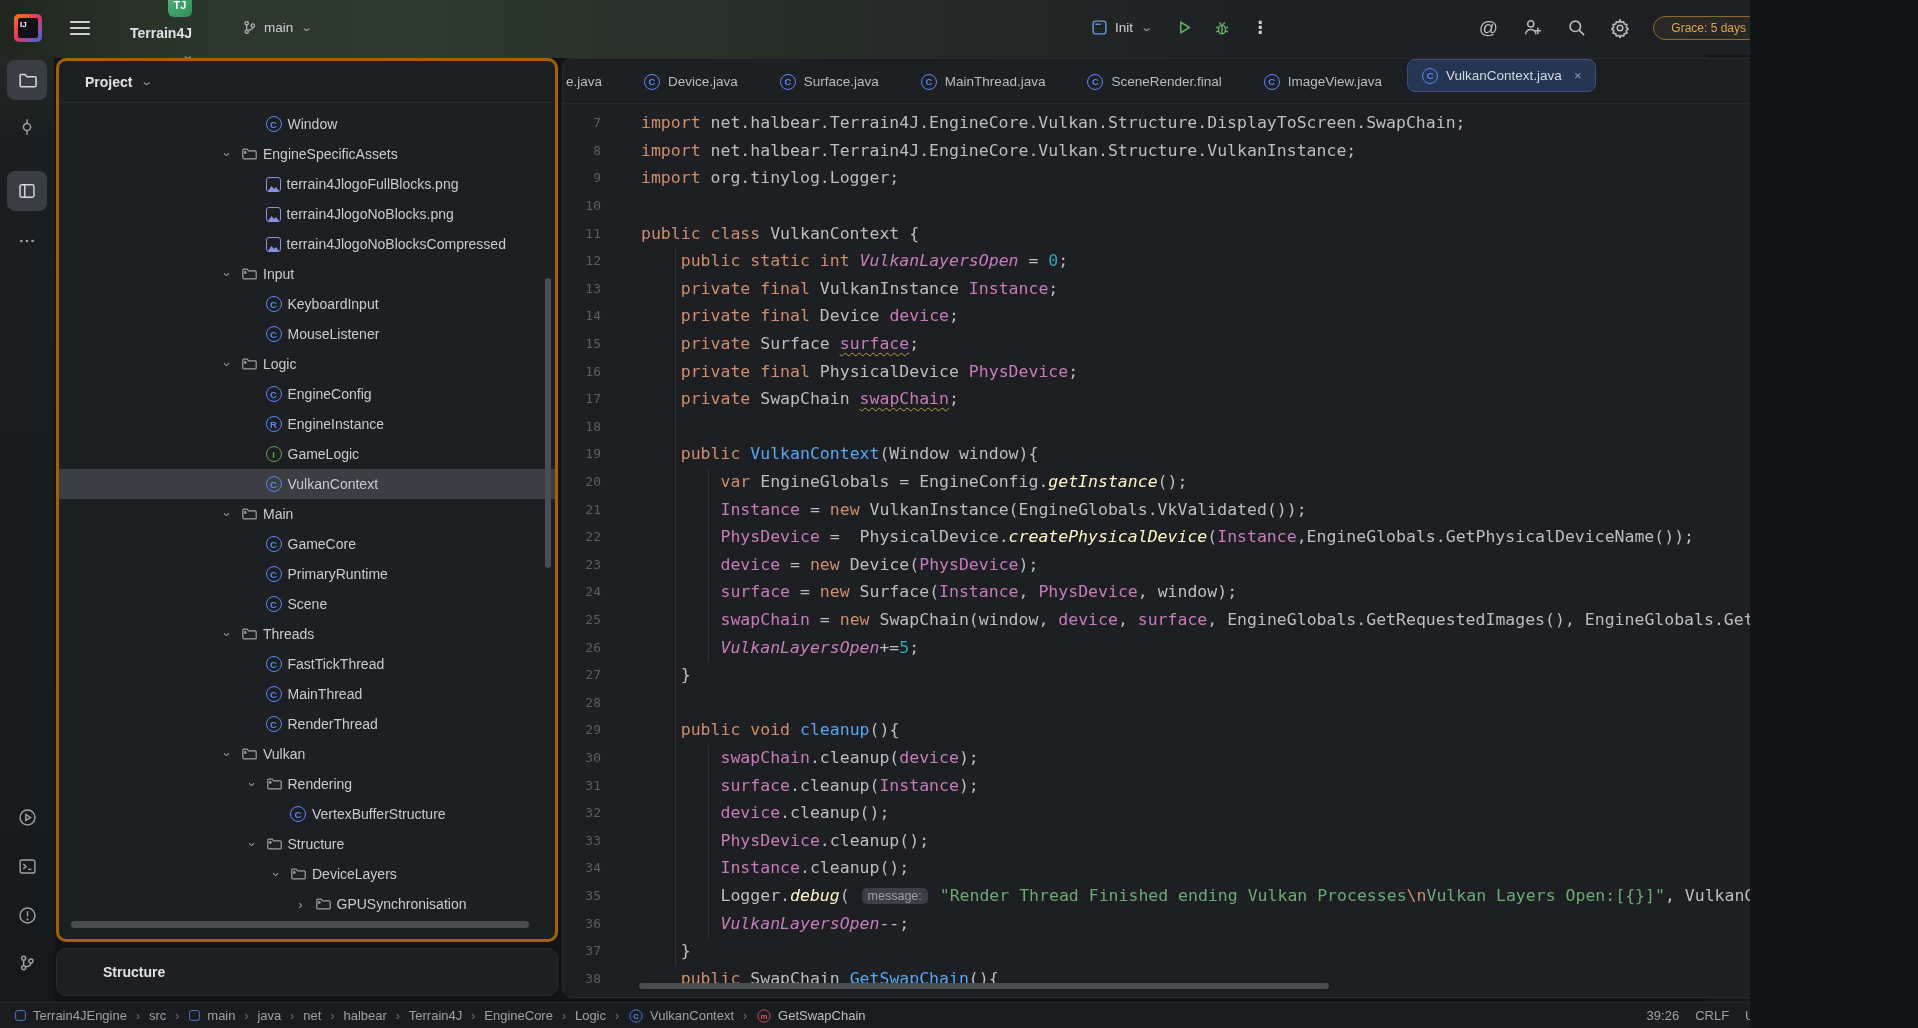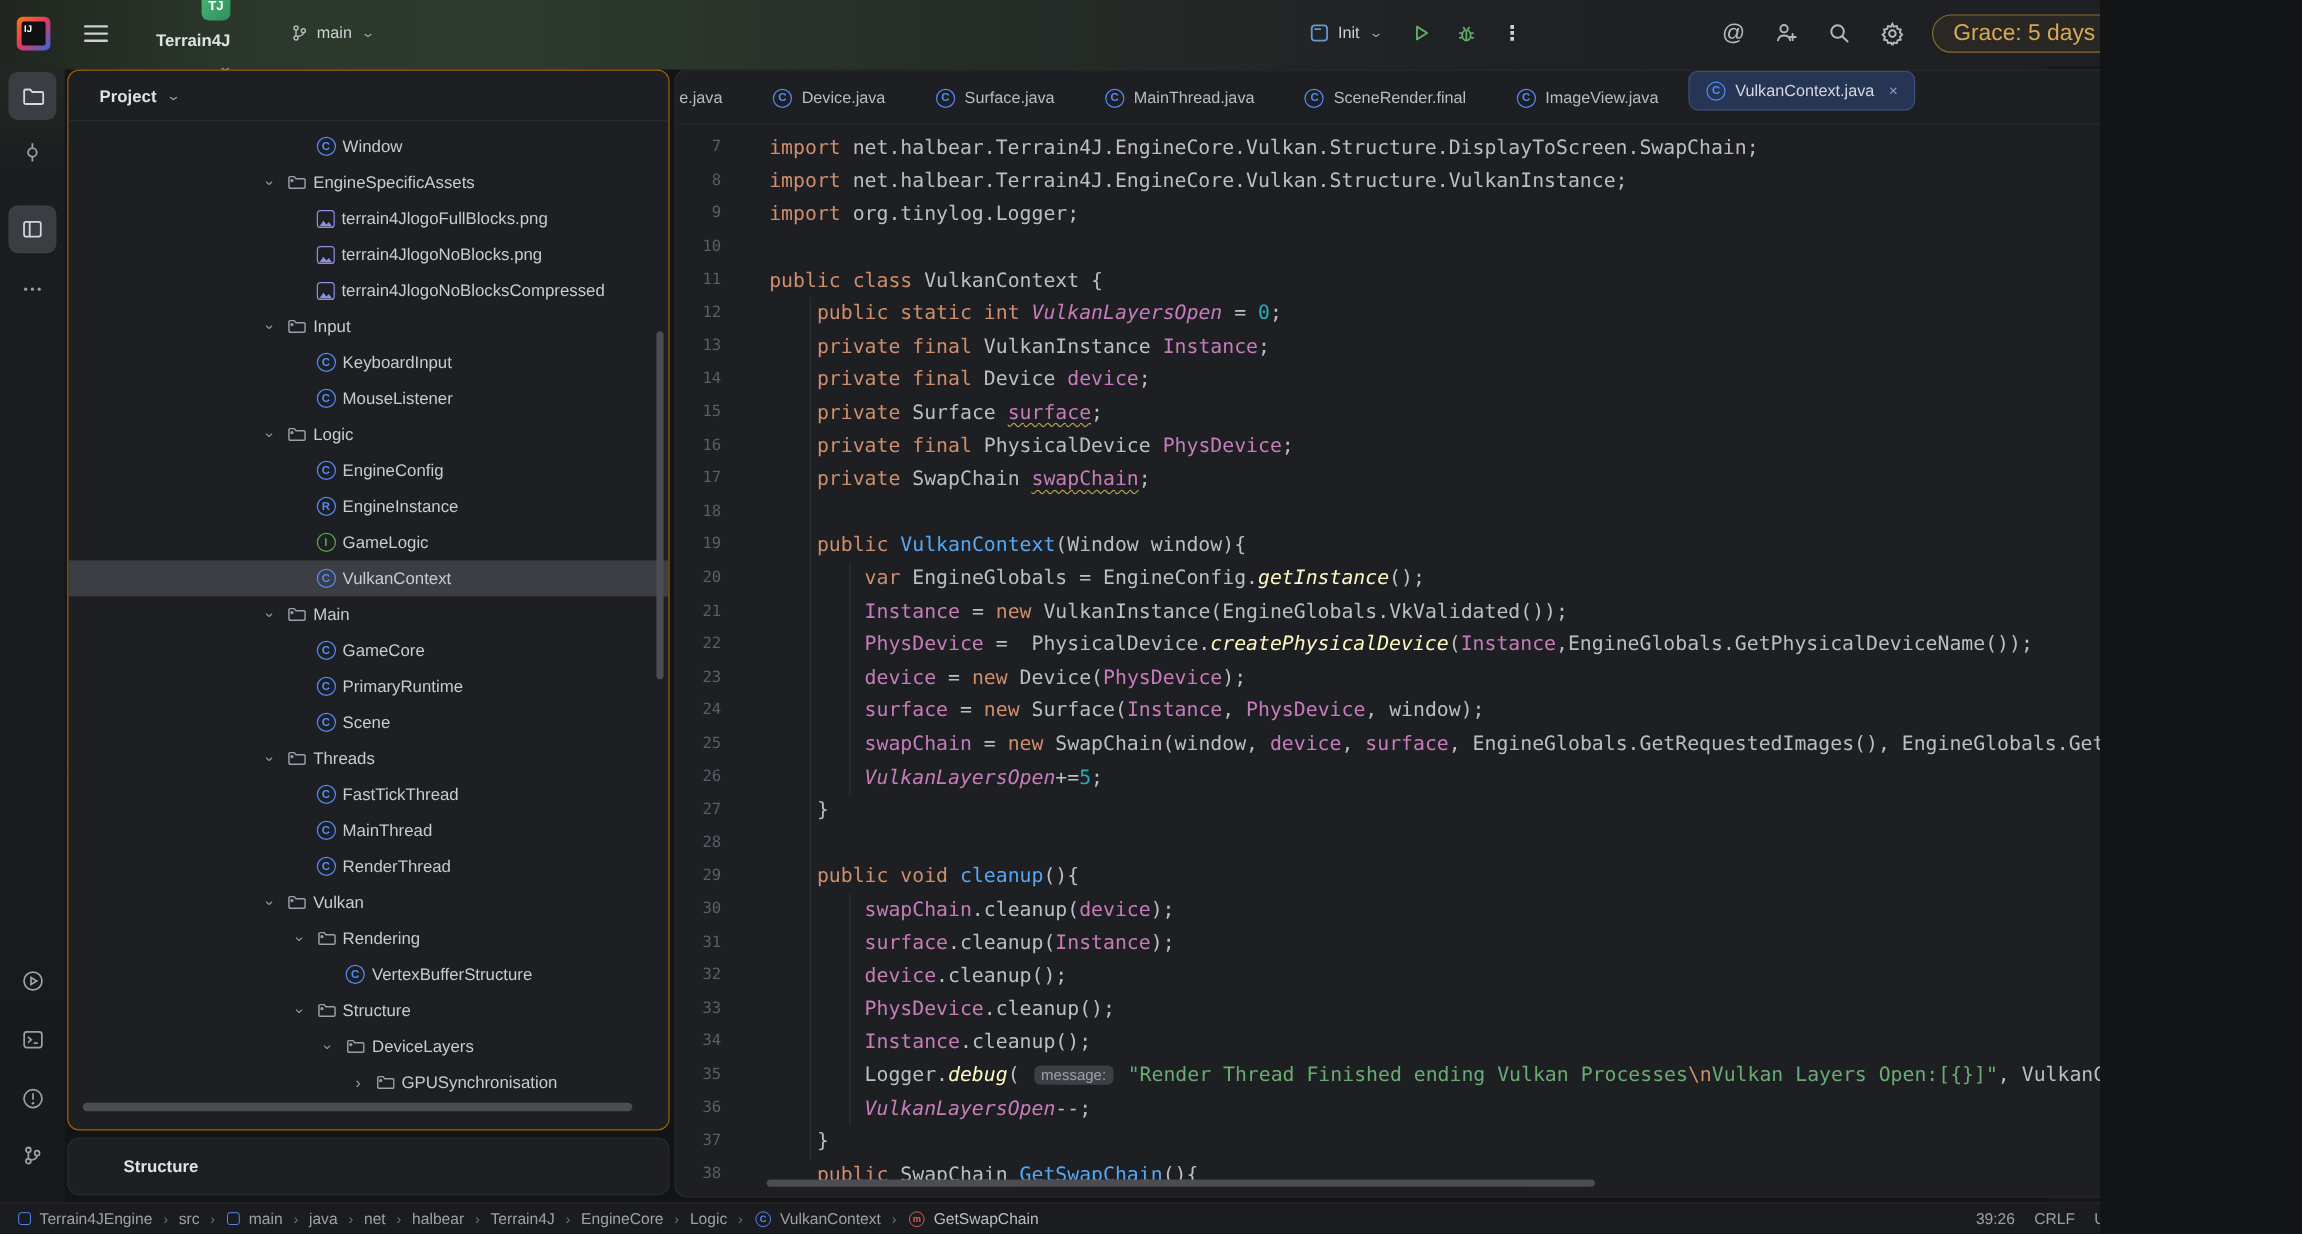--- a/index.html
+++ b/index.html
@@ -21,37 +21,37 @@
   .chev-dn { color:#9DA0A8; font-size:11px; transform:scaleX(1.4); margin-left:2px; }
   .branch-widget { margin-left:34px; display:flex; align-items:center; gap:7px; padding:4px 8px; border-radius:6px; }
   .branch-name { color:#CED0D6; font-size:13.5px; }
   .tb-run { position:absolute; left:1085px; top:0; height:55px; display:flex; align-items:center; gap:16px; }
   .runcfg { display:flex; align-items:center; gap:7px; padding:3px 6px; border-radius:6px; }
   .runcfg-label { color:#CED0D6; font-size:13.5px; }
   .tb-right { position:absolute; right:12px; top:0; height:55px; display:flex; align-items:center; gap:22px; }
   .tbicon { width:22px; height:22px; display:flex; align-items:center; justify-content:center; color:#B4B8BF; cursor:pointer; }
   .at-glyph { font-size:19px; color:#B7BBC2; font-weight:400; }
   .dots-v { font-size:17px; color:#CED0D6; letter-spacing:0; font-weight:bold; }
-  .license-pill { border:1px solid #8a6a2f; background:rgba(200,160,60,0.07); color:#D8A952; border-radius:999px; padding:4px 17px; font-size:19px; cursor:pointer; }
+  .license-pill { border:1px solid #8a6a2f; background:rgba(200,160,60,0.07); color:#D8A952; border-radius:999px; padding:4px 17px; font-size:12px; cursor:pointer; }
   .win-controls { display:flex; align-items:center; gap:26px; margin-left:8px; }
   .wc { width:20px; height:20px; display:flex; align-items:center; justify-content:center; color:#D5D8DE; cursor:pointer; }
   .wc-min i { display:block; width:12px; height:2px; background:#D5D8DE; }
 
   
   .left-strip { position:absolute; left:0; top:55px; width:54px; height:947px;
     background:linear-gradient(180deg,#222823 0%,#1b1d1f 90px,#18191b 100%); }
   .ls-cell { position:absolute; left:7px; width:40px; height:40px; border-radius:8px; display:flex; align-items:center; justify-content:center; cursor:pointer; color:#9DA0A8; }
   .ls-cell.active { background:#3a3d42; color:#D5D8DE; }
 
   
   .right-strip { position:absolute; right:0; top:55px; width:44px; height:947px; background:#17181a; }
   .rs-cell { position:absolute; left:2px; width:40px; height:40px; border-radius:8px; display:flex; align-items:center; justify-content:center; cursor:pointer; color:#9DA0A8; }
 
   
-  .project-panel { position:absolute; left:56px; top:58px; width:502px; height:884px; background:#1e1f22; border:1px solid #a16207; border-radius:10px; overflow:hidden; }
+  .project-panel { position:absolute; left:56px; top:58px; width:502px; height:884px; background:#1e1f22; border:3px solid #a16207; border-radius:10px; overflow:hidden; }
   .pp-header { height:42px; display:flex; align-items:center; padding-left:26px; gap:8px; border-bottom:1px solid #2a2b2f; }
   .pp-title { color:#DFE1E5; font-size:14px; font-weight:600; }
   .tree { position:absolute; left:0; top:48px; right:0; bottom:0; overflow:hidden; }
   .tree-row { position:relative; height:30px; display:flex; align-items:center; gap:6px; font-size:14px; color:#C8CBD1; white-space:nowrap; cursor:pointer; }
   .tree-row.selected { background:#3c3e43; }
   .tr-chev { width:16px; text-align:center; color:#9DA0A8; font-size:13px; flex:0 0 16px; }
   .ring { width:16px; height:16px; border-radius:50%; border:1.4px solid currentColor; font-size:9.5px; font-weight:600; display:flex; align-items:center; justify-content:center; flex:0 0 16px; }
   .ring.blue { color:#548AF7; } .ring.green { color:#57A64A; } .ring.red { color:#DB5C5C; }
   .img-ic { width:15px; height:15px; border:1.4px solid #8a8fe0; border-radius:3px; display:flex; align-items:flex-end; justify-content:center; overflow:hidden; flex:0 0 15px; }
   .sq-ic { width:13px; height:13px; border:1.6px solid #548AF7; border-radius:3px; flex:0 0 13px; }

